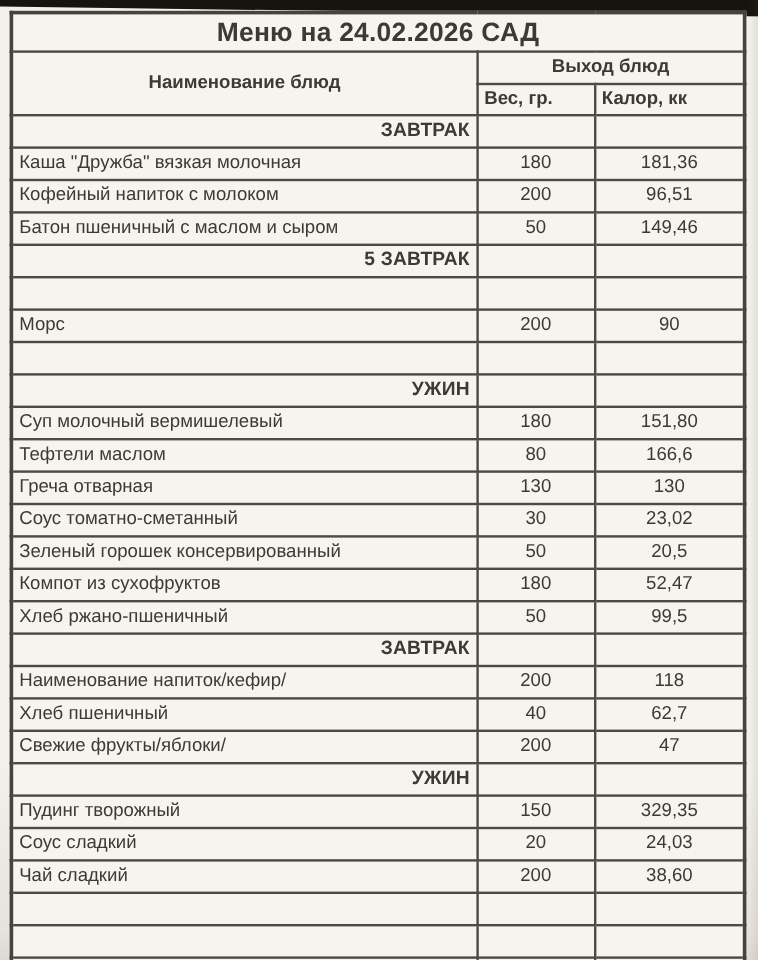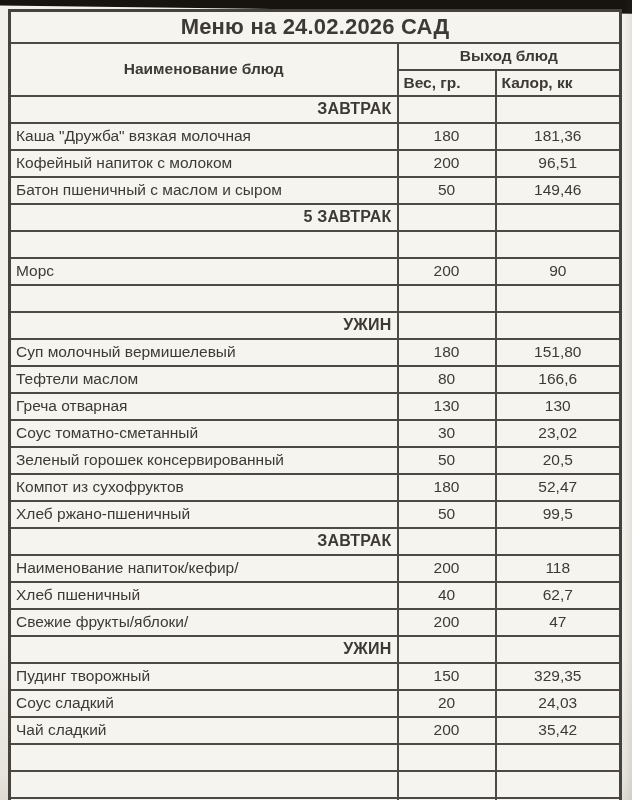--- a/index.html
+++ b/index.html
@@ -207,21 +207,21 @@
           <td class="num">329,35</td>
         </tr>
         <tr>
           <td>Соус сладкий</td>
           <td class="num">20</td>
           <td class="num">24,03</td>
         </tr>
         <tr>
           <td>Чай сладкий</td>
           <td class="num">200</td>
-          <td class="num">35,42</td>
+          <td class="num">38,60</td>
         </tr>
         <tr>
           <td></td>
           <td class="num"></td>
           <td class="num"></td>
         </tr>
         <tr>
           <td></td>
           <td class="num"></td>
           <td class="num"></td>

